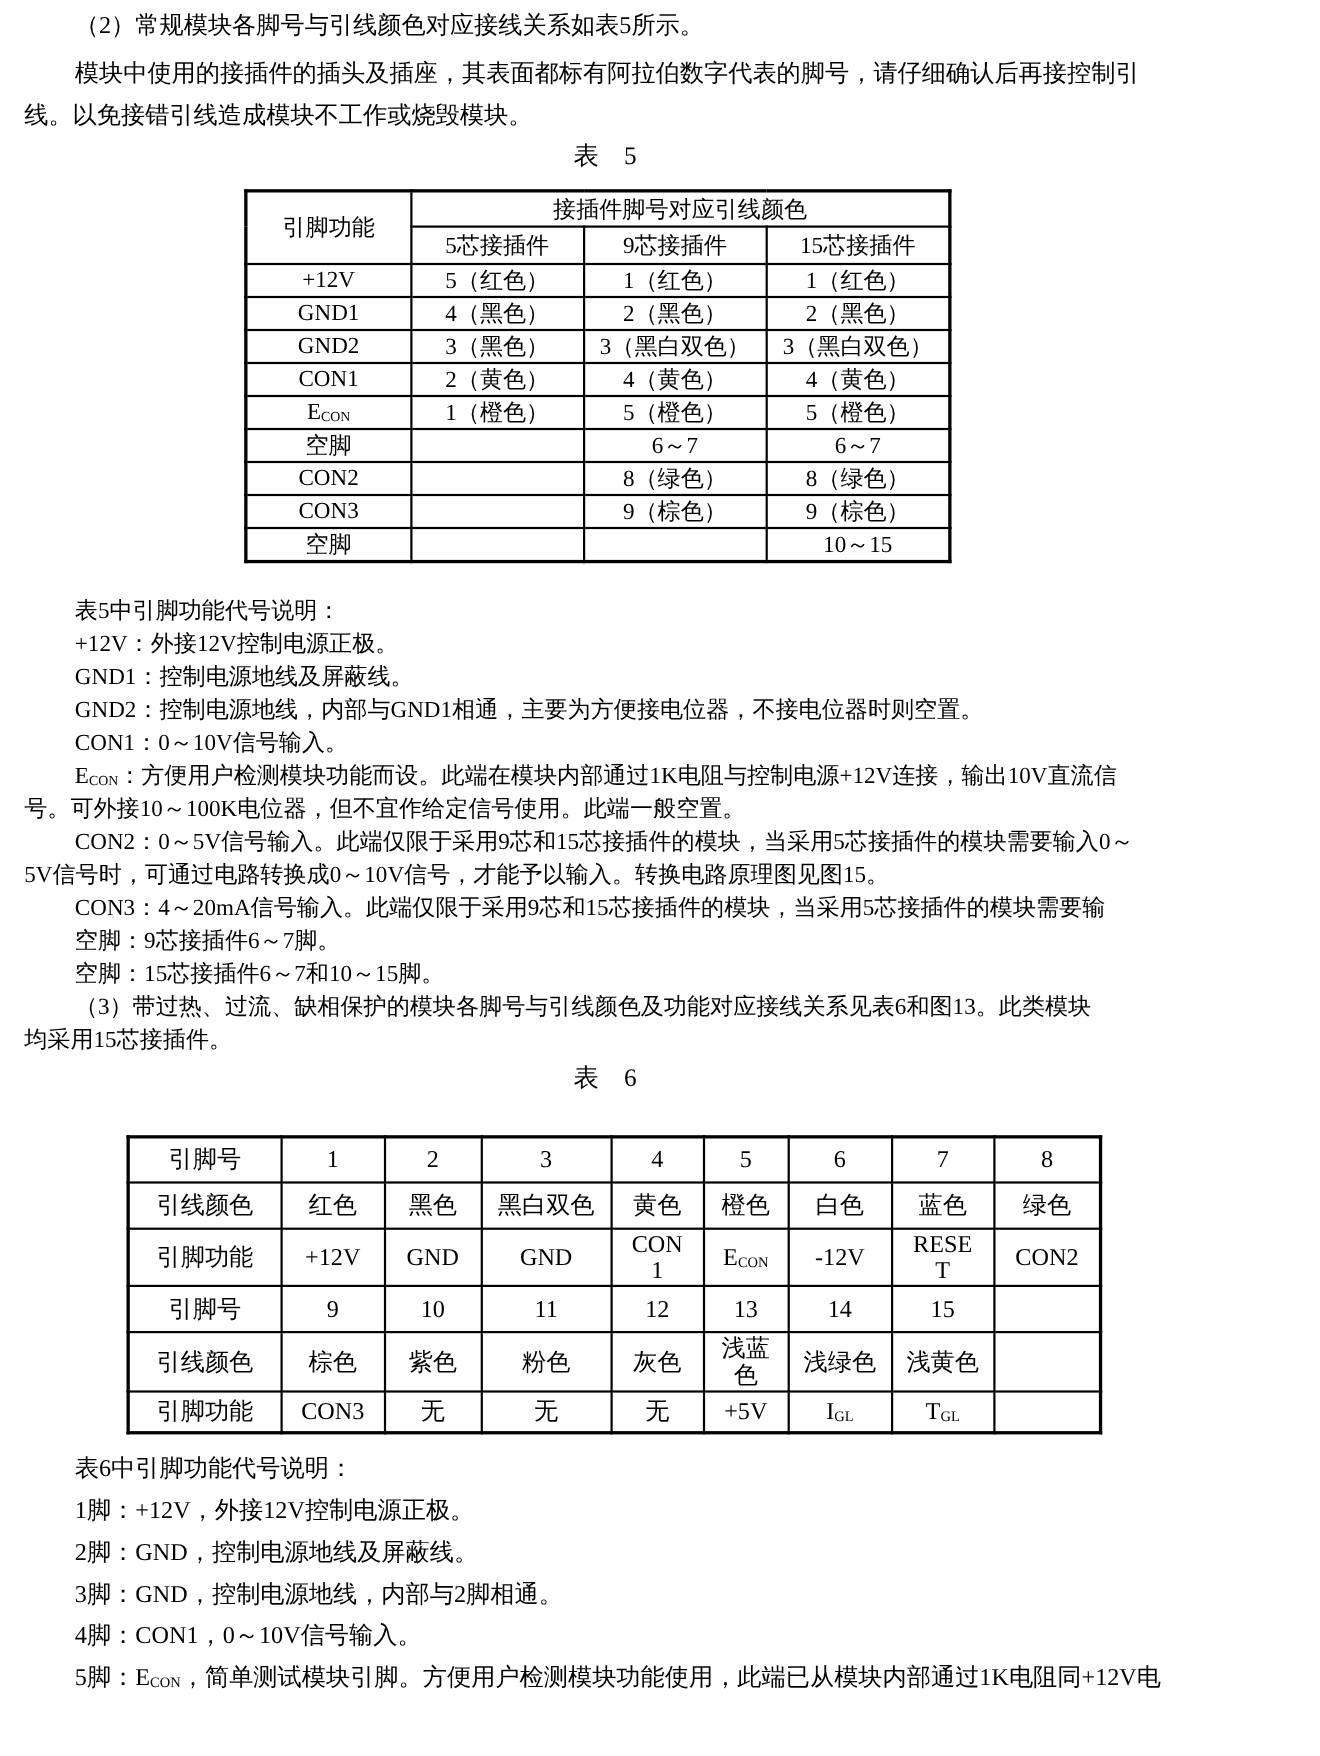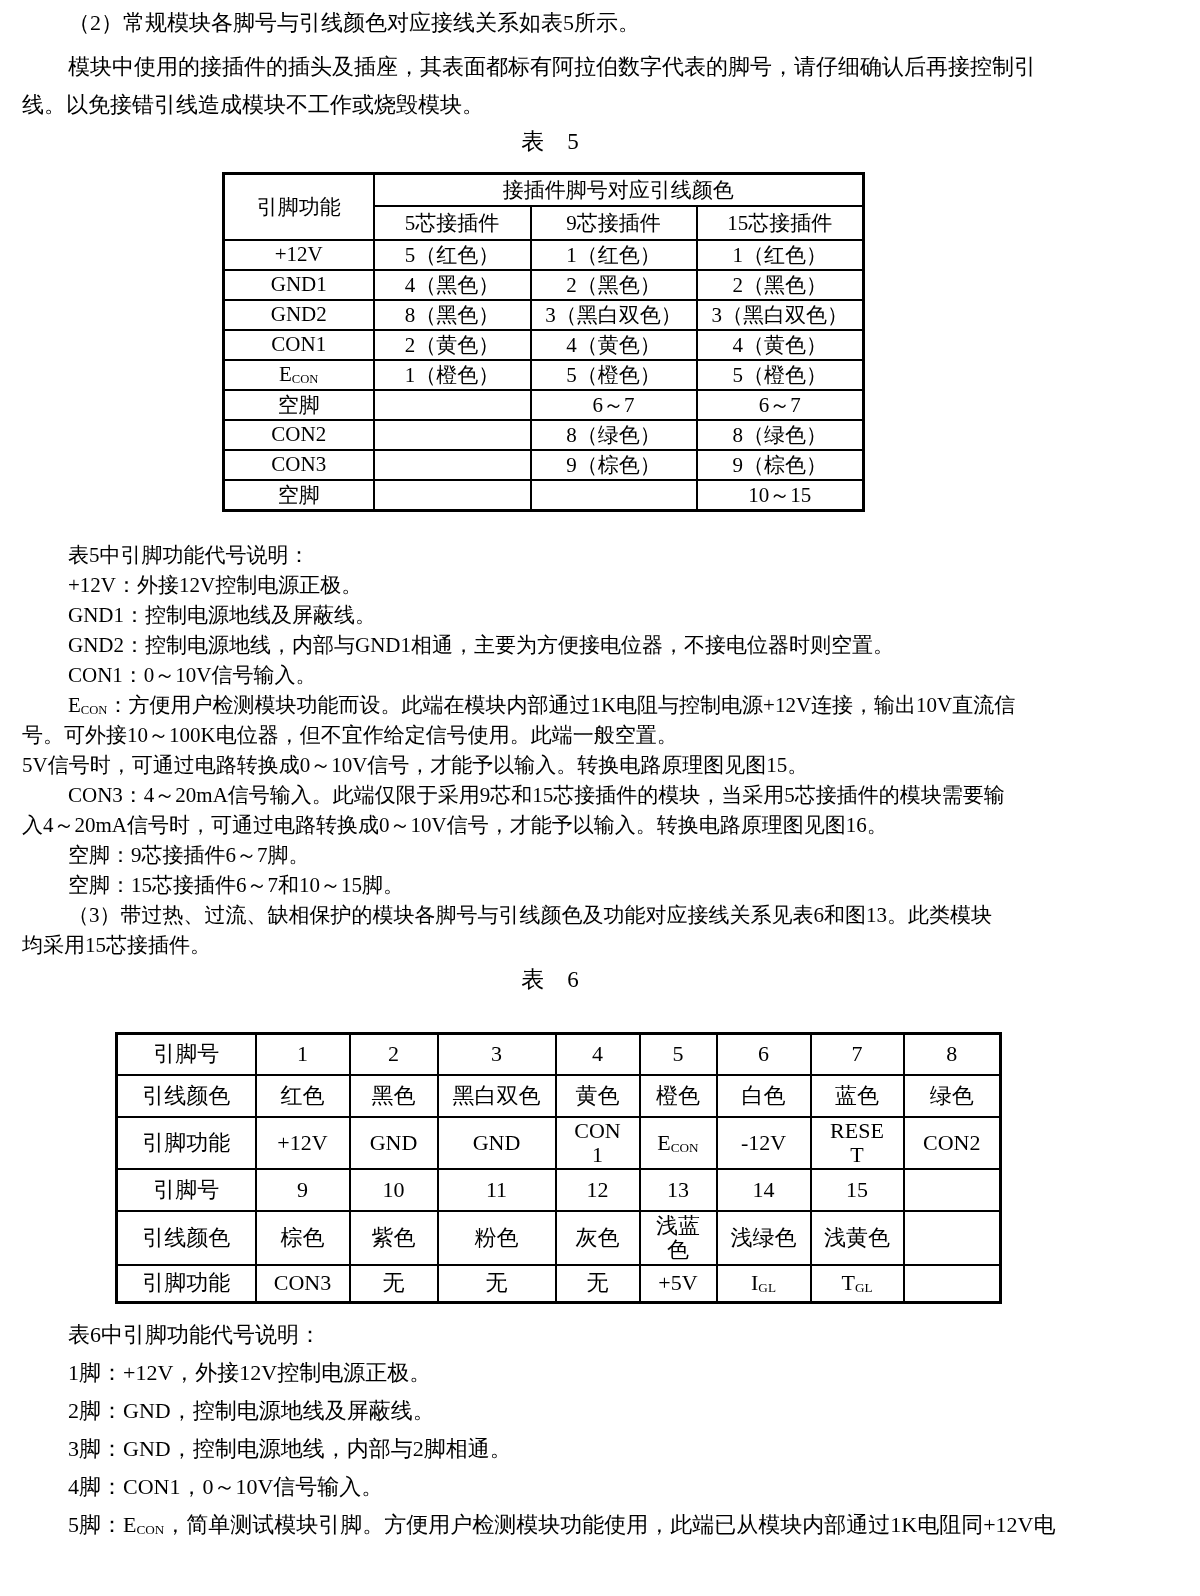--- a/index.html
+++ b/index.html
@@ -114,21 +114,21 @@
       <td>1（红色）</td>
     </tr>
     <tr>
       <td>GND1</td>
       <td>4（黑色）</td>
       <td>2（黑色）</td>
       <td>2（黑色）</td>
     </tr>
     <tr>
       <td>GND2</td>
-      <td>8（黑色）</td>
+      <td>3（黑色）</td>
       <td>3（黑白双色）</td>
       <td>3（黑白双色）</td>
     </tr>
     <tr>
       <td>CON1</td>
       <td>2（黄色）</td>
       <td>4（黄色）</td>
       <td>4（黄色）</td>
     </tr>
     <tr>
@@ -165,23 +165,23 @@
     </table>
 
   <div class="notes5">
     <div class="line ind">表5中引脚功能代号说明：</div>
     <div class="line ind">+12V：外接12V控制电源正极。</div>
     <div class="line ind">GND1：控制电源地线及屏蔽线。</div>
     <div class="line ind">GND2：控制电源地线，内部与GND1相通，主要为方便接电位器，不接电位器时则空置。</div>
     <div class="line ind">CON1：0～10V信号输入。</div>
     <div class="line ind"><span>E</span><sub class="sc">CON</sub><span>：方便用户检测模块功能而设。此端在模块内部通过1K电阻与控制电源+12V连接，输出10V直流信</span></div>
     <div class="line">号。可外接10～100K电位器，但不宜作给定信号使用。此端一般空置。</div>
+    <div class="line ind">CON2：0～5V信号输入。此端仅限于采用9芯和15芯接插件的模块，当采用5芯接插件的模块需要输入0～</div>
     <div class="line">5V信号时，可通过电路转换成0～10V信号，才能予以输入。转换电路原理图见图15。</div>
     <div class="line ind">CON3：4～20mA信号输入。此端仅限于采用9芯和15芯接插件的模块，当采用5芯接插件的模块需要输</div>
-    <div class="line">入4～20mA信号时，可通过电路转换成0～10V信号，才能予以输入。转换电路原理图见图16。</div>
     <div class="line ind">空脚：9芯接插件6～7脚。</div>
     <div class="line ind">空脚：15芯接插件6～7和10～15脚。</div>
     <div class="line ind">（3）带过热、过流、缺相保护的模块各脚号与引线颜色及功能对应接线关系见表6和图13。此类模块</div>
     <div class="line">均采用15芯接插件。</div>
   </div>
 
   <div class="tbl-title t6-title">表　6</div>
 
   <table class="t6">
     <colgroup>

